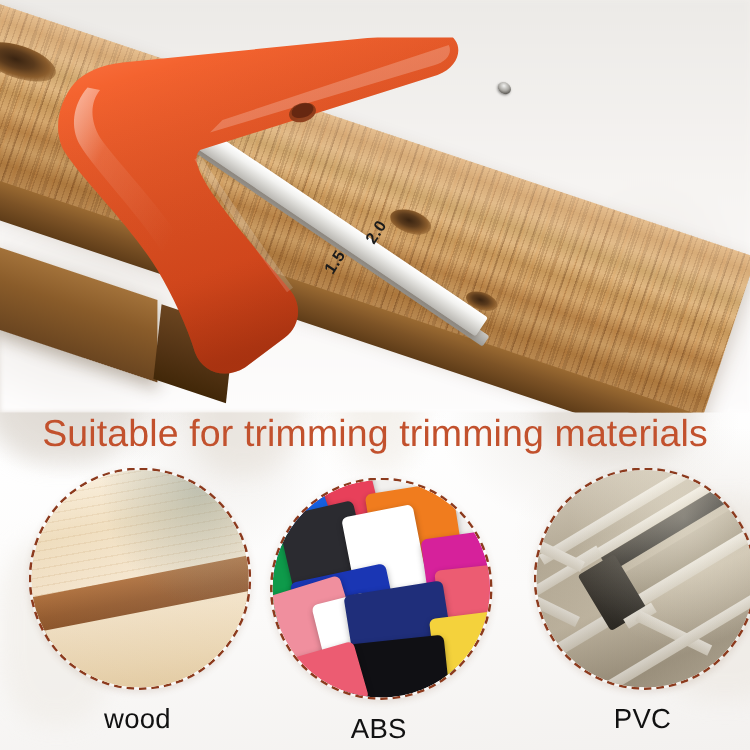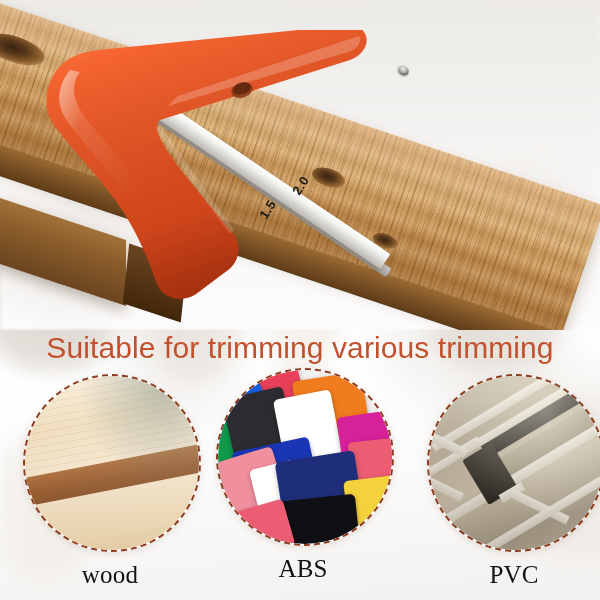--- a/index.html
+++ b/index.html
@@ -240,26 +240,25 @@
     position:absolute;inset:0;
     background:radial-gradient(ellipse at 68% 22%, rgba(255,250,235,.38) 0%, rgba(255,255,255,0) 55%),
                linear-gradient(200deg, rgba(255,255,255,.14) 0%, rgba(60,50,35,.2) 100%);
   }
 
   .caption{
     position:absolute;
     top:186px;
     width:174px;
     text-align:center;
-    font-size:25px;
+    font-size:22px;
     color:#111111;
     font-weight:400;
     line-height:30px;
     letter-spacing:.2px;
-    font-family:Liberation Serif, serif;
   }
 </style>
 </head>
 <body>
 
 <div id="stage">
 
   <div class="backdrop"></div>
   <div class="backdrop-blobs">
     <div class="bb" style="left:-10px;top:250px;width:120px;height:120px;background:#d6cfc6;"></div>
@@ -346,38 +345,38 @@
         <path d="M 150,76 L 330,22 C 340,19 344,12 341,6 L 160,66 Z" fill="#ffffff" opacity="0.22"></path>
 
         <ellipse cx="224" cy="60" rx="11" ry="7.5" transform="rotate(-17 224 60)" fill="#8a3a18" opacity="0.92"></ellipse>
         <ellipse cx="224" cy="58.5" rx="9" ry="5.6" transform="rotate(-17 224 58.5)" fill="#5e2410" opacity="0.85"></ellipse>
 
         <path d="M 140,96 C 162,130 192,172 214,202" stroke="#ffffff" stroke-opacity="0.16" stroke-width="6" fill="none"></path>
       </svg>
     </div>
   </div>
 
-  <div class="headline">Suitable for trimming various trimming</div>
+  <div class="headline">Suitable for trimming trimming materials</div>
 
   <div class="circles">
 
     <div class="circ-wrap" style="left:23px;top:6px;width:174px;height:218px;">
       <div class="circ">
         <div class="circ-inner">
           <div class="w-bg"></div>
           <div class="w-grain"></div>
           <div class="w-band"></div>
           <div class="w-band2"></div>
           <div class="w-shade"></div>
         </div>
       </div>
       <div class="caption">wood</div>
     </div>
 
-    <div class="circ-wrap" style="left:216px;top:0;width:174px;height:218px;">
+    <div class="circ-wrap" style="left:216px;top:14px;width:174px;height:218px;">
       <div class="circ">
         <div class="circ-inner">
           <div class="abs-bg"></div>
 
           <div class="sheet" style="left:22px;top:-6px;width:66px;height:86px;background:#E8405A;transform:rotate(-14deg);"></div>
           <div class="sheet" style="left:-4px;top:16px;width:60px;height:84px;background:#1560E0;transform:rotate(-20deg);"></div>
           <div class="sheet" style="left:-14px;top:42px;width:70px;height:72px;background:#0E9A4A;transform:rotate(-10deg);"></div>
           <div class="sheet" style="left:12px;top:22px;width:62px;height:82px;background:#2B2B30;transform:rotate(-13deg);"></div>
           <div class="sheet" style="left:78px;top:6px;width:70px;height:60px;background:#F07C1E;transform:rotate(-9deg);"></div>
           <div class="sheet" style="left:62px;top:24px;width:58px;height:80px;background:#FFFFFF;transform:rotate(-11deg);"></div>

